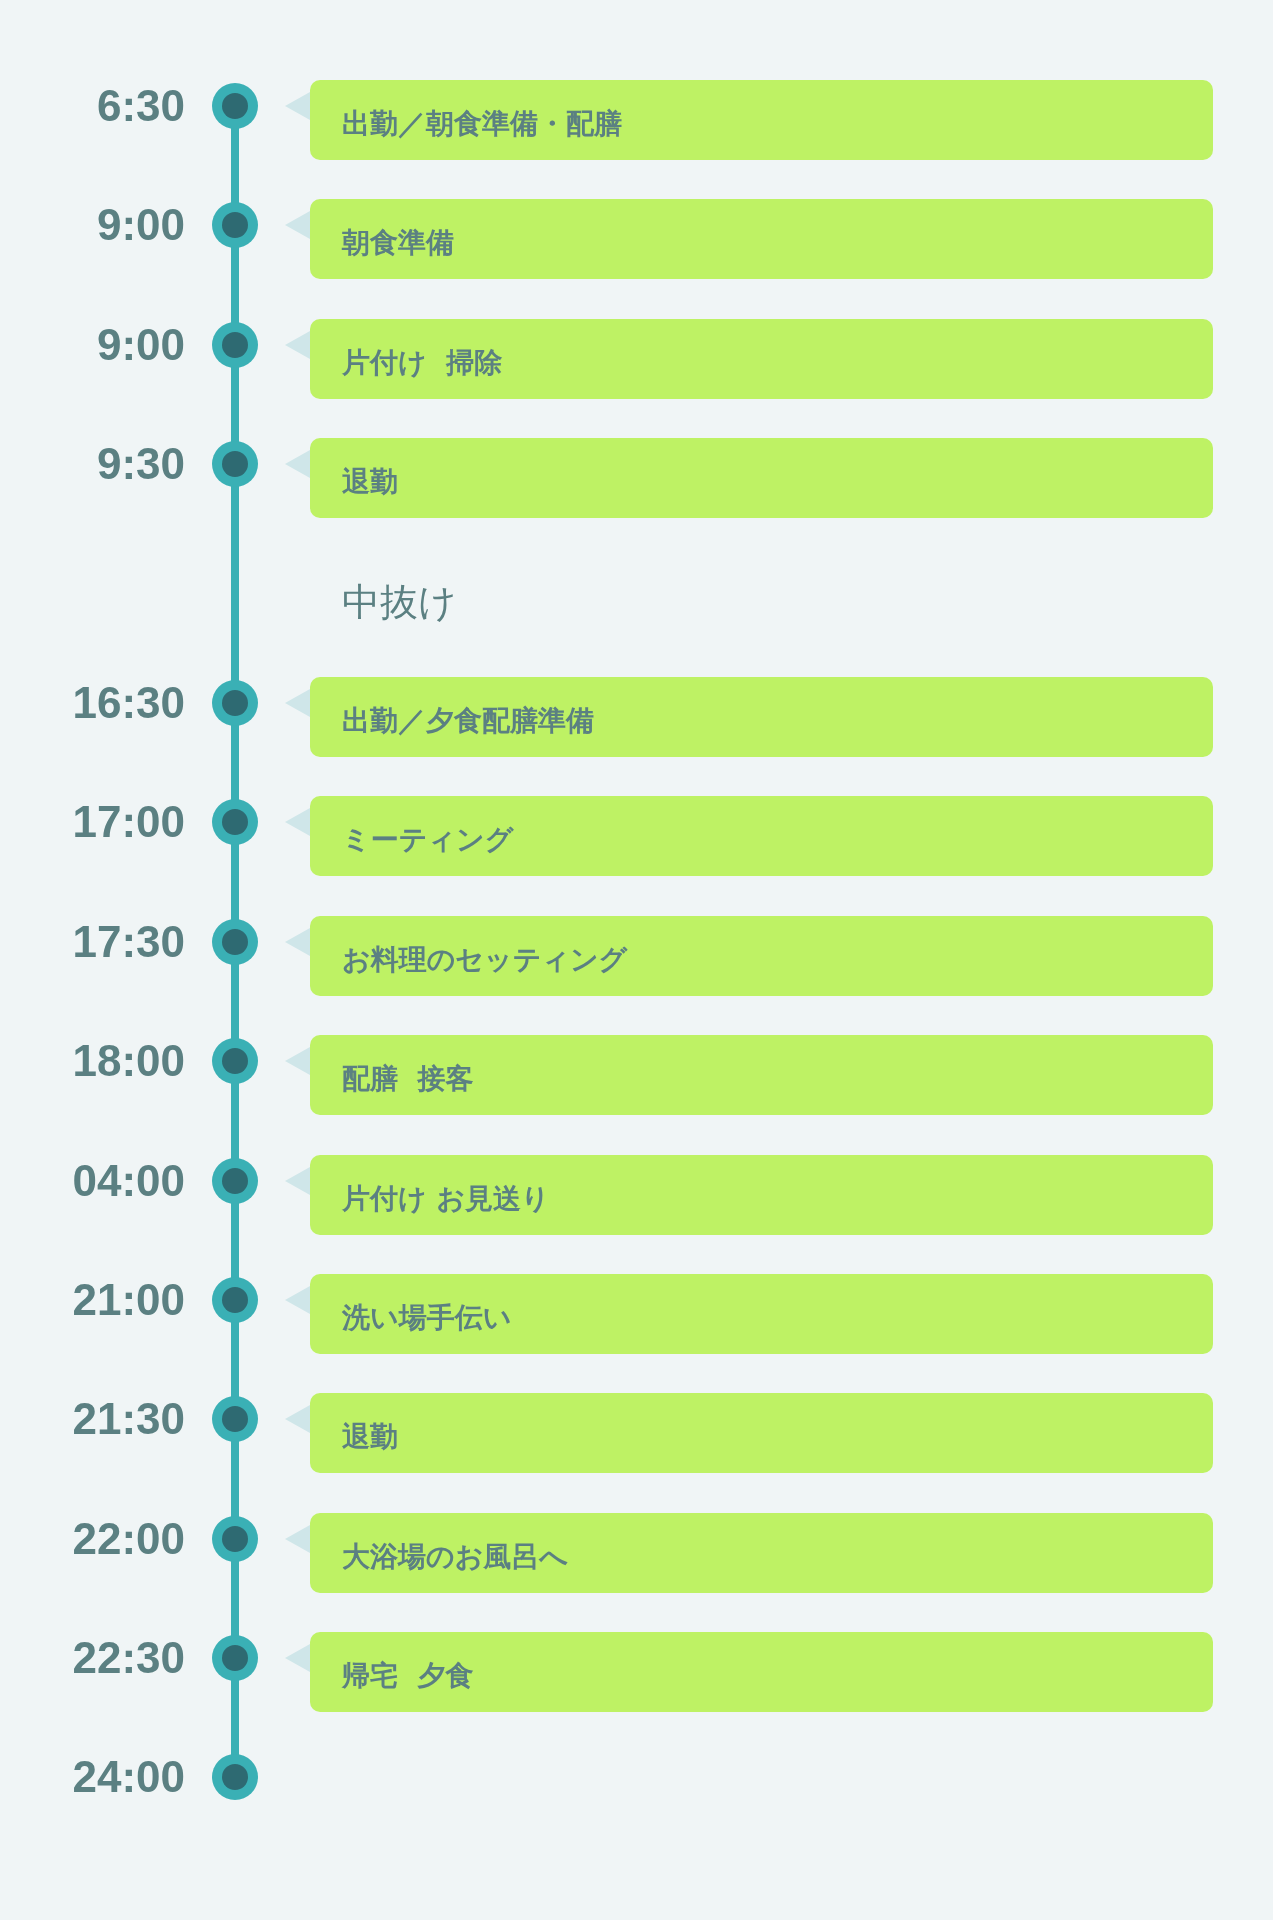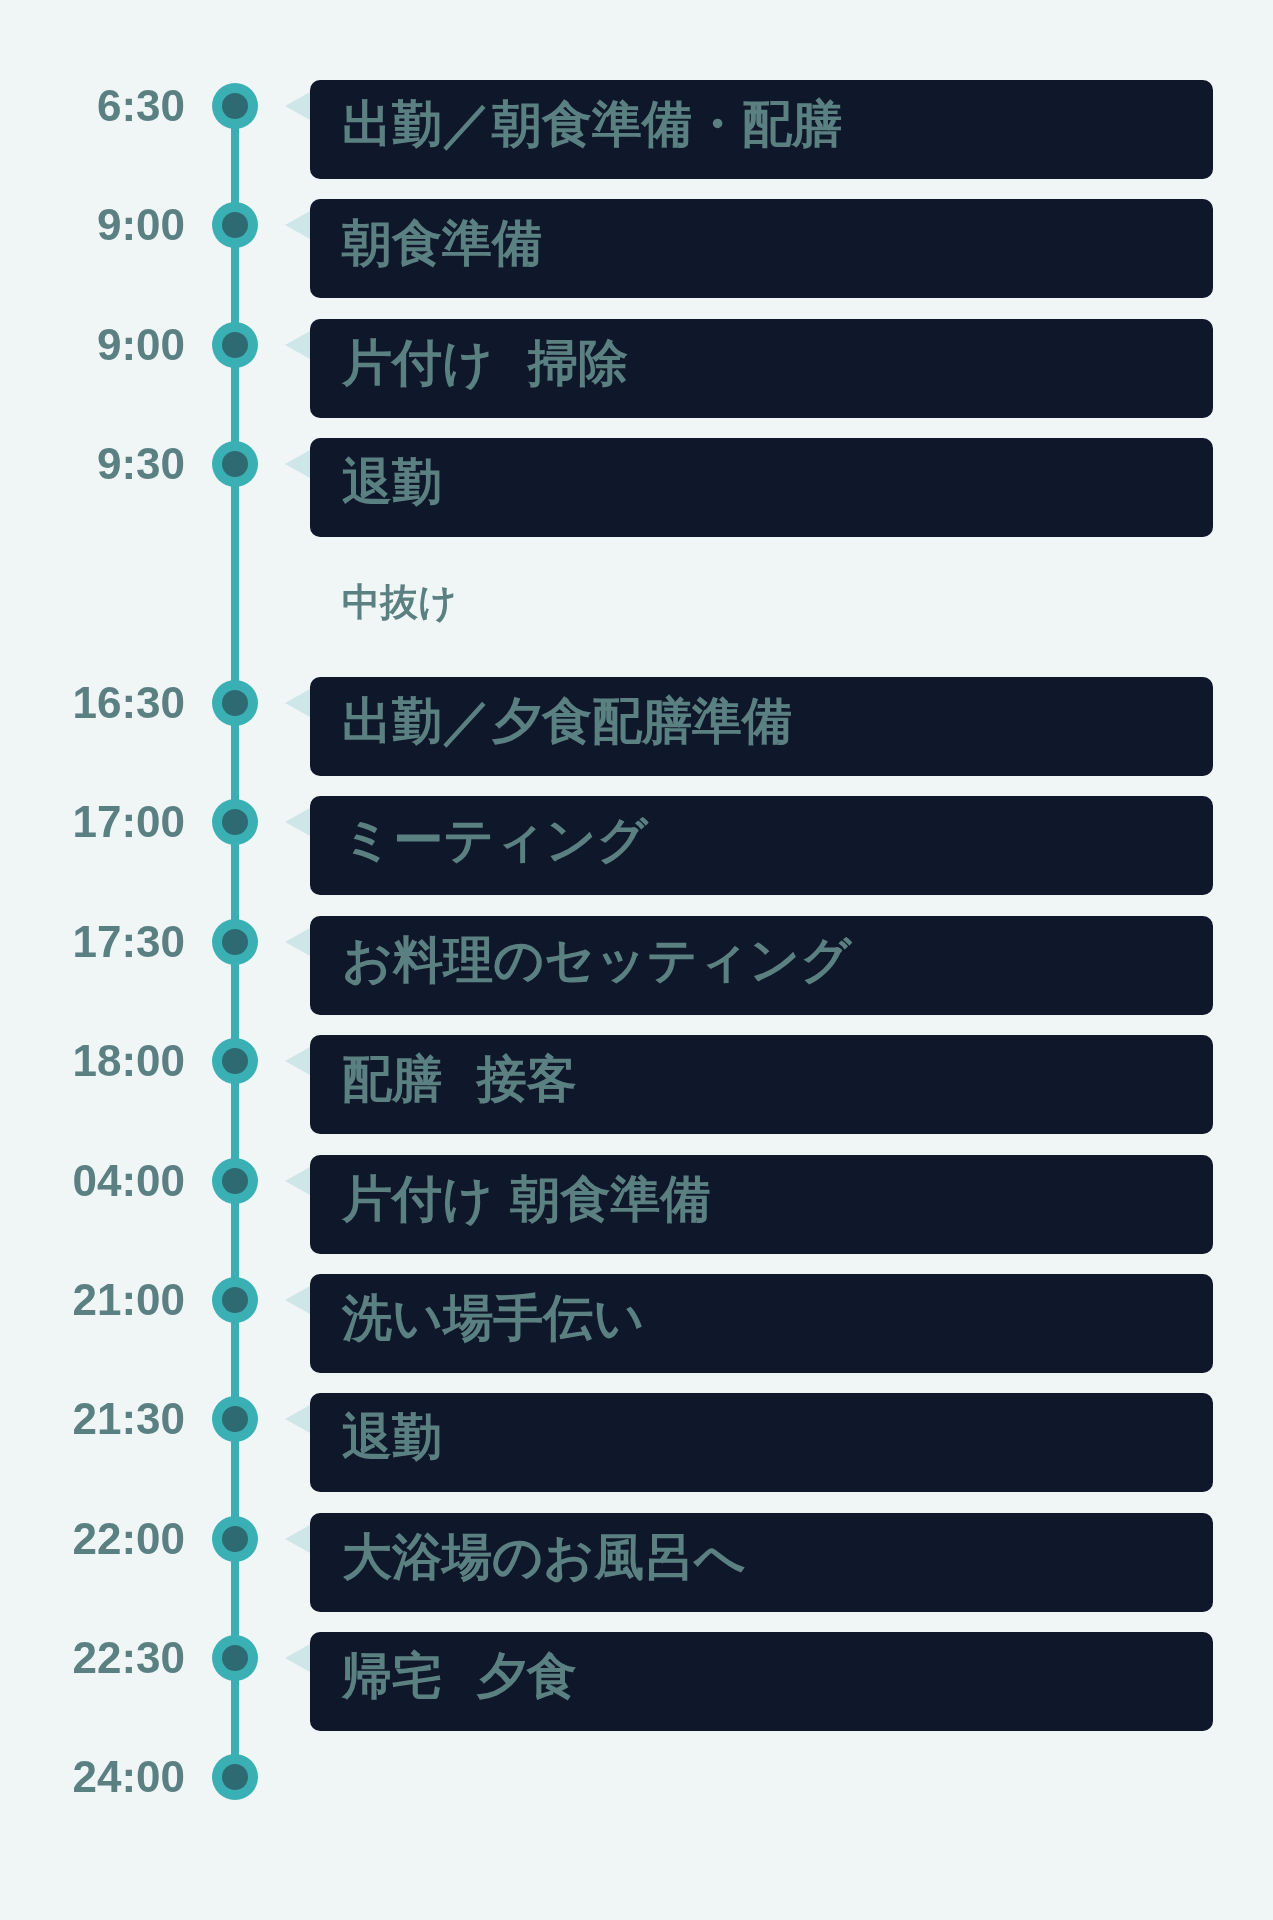--- a/index.html
+++ b/index.html
@@ -65,27 +65,27 @@
       width: 26px;
       height: 26px;
       border-radius: 50%;
       background: #2e6a72;
     }
     .bubble {
       position: absolute;
       left: 310px;
       top: -26px;
       width: 903px;
-      height: 99px;
+      height: 80px;
       border-radius: 10px;
-      background: #0f172a;
+      background: #bef264;
       box-sizing: border-box;
       padding-left: 32px;
       line-height: 88px;
-      font-size: 50px;
+      font-size: 28px;
       font-weight: bold;
       color: #5b8082;
       white-space: nowrap;
     }
     .bubble::before {
       content: "";
       position: absolute;
       left: -25px;
       top: 12px;
       width: 0;
@@ -94,21 +94,21 @@
       border-bottom: 14px solid transparent;
       border-right: 25px solid #cfe6e9;
     }
     .plain {
       position: absolute;
       left: 342px;
       top: -26px;
       height: 88px;
       line-height: 88px;
       font-size: 38px;
-      font-weight: bold;
+      font-weight: normal;
       color: #5b8082;
       white-space: nowrap;
     }
   </style>
 </head>
 <body>
 
 <div class="timeline">
   <div class="track"></div>
 
@@ -160,21 +160,21 @@
 
   <div class="row" style="top:1061px">
     <div class="time">18:00</div>
     <div class="dot"></div>
     <div class="bubble" style="white-space:pre">配膳  接客</div>
   </div>
 
   <div class="row" style="top:1181px">
     <div class="time">04:00</div>
     <div class="dot"></div>
-    <div class="bubble">片付け 朝食準備</div>
+    <div class="bubble">片付け お見送り</div>
   </div>
 
   <div class="row" style="top:1300px">
     <div class="time">21:00</div>
     <div class="dot"></div>
     <div class="bubble">洗い場手伝い</div>
   </div>
 
   <div class="row" style="top:1419px">
     <div class="time">21:30</div>

